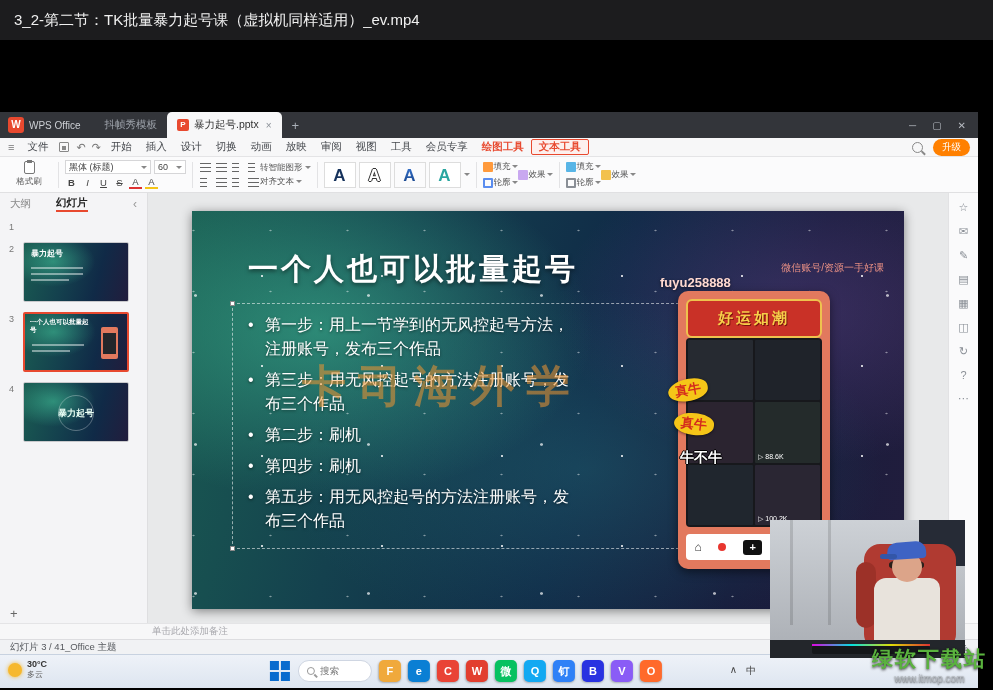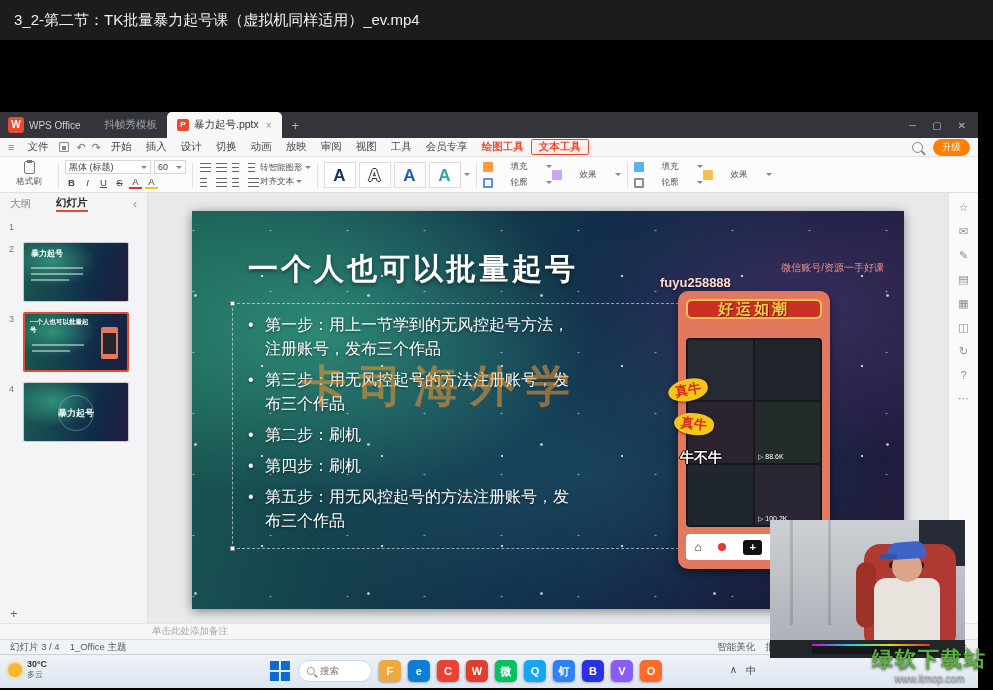--- a/index.html
+++ b/index.html
@@ -71,21 +71,21 @@
                 box-shadow:0 4px 0 #666, 0 8px 0 #666; }
   .pi.short::before { width:7px; }
   .minibtn { display:flex; align-items:center; gap:2px; font-size:8.5px; color:#555; }
   .wa { display:flex; align-items:center; gap:3px; }
   .wabox { width:32px; height:26px; background:#fff; border:1px solid #ddd; text-align:center; line-height:26px;
            font-size:17px; font-weight:800; }
   .wa1 { color:#16325c; }
   .wa2 { color:#fff; text-shadow:0 0 1px #333,1px 0 #333,-1px 0 #333,0 1px #333,0 -1px #333; }
   .wa3 { background-image:linear-gradient(#3d7fe0,#123a7a); -webkit-background-clip:text; background-clip:text; color:transparent; }
   .wa4 { color:#2aa6a0; }
-  .srow { display:flex; align-items:center; gap:18px; font-size:8.5px; color:#555; height:14px; }
+  .srow { display:flex; align-items:center; gap:1px; font-size:8.5px; color:#555; height:14px; }
   .ic { width:10px; height:10px; border-radius:1px; }
   .fillic { background:#ff9a3c; } .outlic { border:2px solid #5b8def; }
   .effic { background:#c9a8f0; } .fillic2 { background:#58b5e6; } .outlic2 { border:2px solid #8a8f96; }
   .effic2 { background:#f2c14e; }
 
   
   .workspace { position:absolute; left:0; top:81px; width:978px; height:430px; }
   .spanel { position:absolute; left:0; top:0; width:148px; height:430px; background:#f4f4f6; border-right:1px solid #dedee0; }
   .ptabs { display:flex; align-items:center; height:22px; font-size:10.5px; color:#888; padding:0 10px; gap:25px; }
   .ptab-active { color:#222; font-weight:700; border-bottom:2px solid #e8492f; }
@@ -133,21 +133,21 @@
   .bullet::before { content:"•"; position:absolute; left:0; top:0; }
   .owm { position:absolute; left:110px; top:146px; font-size:44px; font-weight:700; letter-spacing:12px;
          color:rgba(240,150,50,.55); white-space:nowrap; }
   .corner1 { position:absolute; right:20px; top:50px; font-size:10px; color:#ff9c8a; opacity:.9; }
   .corner2 { position:absolute; left:468px; top:64px; font-size:13px; font-weight:700; color:#ffd9d0;
              text-shadow:0 1px 3px rgba(0,0,0,.6); z-index:6; }
 
   
   .phone { position:absolute; left:486px; top:80px; width:152px; height:278px; background:#e2795e; border-radius:10px;
            box-shadow:0 3px 10px rgba(0,0,0,.5); z-index:4; }
-  .pbanner { position:absolute; left:8px; right:8px; top:8px; height:20px; background:#c93127; border:2px solid #eec24e;
+  .pbanner { position:absolute; left:8px; right:8px; top:8px; height:39px; background:#c93127; border:2px solid #eec24e;
              border-radius:6px; display:flex; align-items:center; justify-content:center; color:#f7cf4a;
              font-size:15px; font-weight:900; letter-spacing:3px; text-shadow:1px 1px 0 #7a130c; }
   .pscreen { position:absolute; left:8px; right:8px; top:47px; bottom:42px; background:#17181c; border-radius:4px;
              display:grid; grid-template-columns:1fr 1fr; gap:2px; padding:2px; overflow:hidden; }
   .ptile { border-radius:1px; position:relative; }
   .pt0 { background:#262a31; } .pt1 { background:#1f232a; } .pt2 { background:#2b2430; }
   .pt3 { background:#242b2b; } .pt4 { background:#20262e; } .pt5 { background:#2a2633; }
   .pstat { position:absolute; left:3px; bottom:2px; color:#fff; font-size:7px; }
   .burst { position:absolute; background:#f5c518; color:#d42a1d; font-weight:900; font-size:13px;
            padding:2px 7px; border-radius:55% 45% 50% 50%; box-shadow:0 1px 3px rgba(0,0,0,.5); z-index:5; }
@@ -161,21 +161,21 @@
   .ndot { width:8px; height:8px; border-radius:50%; background:#e8362f; }
   .nplus { width:19px; height:15px; background:#111; border-radius:3px; color:#fff; font-size:11px; font-weight:700;
            text-align:center; line-height:15px; }
   .nbar { width:10px; height:8px; border:1.5px solid #777; border-radius:2px; }
   .ndot2 { width:8px; height:8px; border-radius:50%; border:1.5px solid #777; }
 
   
   .notes { position:absolute; left:0; top:511px; width:978px; height:16px; background:#f7f7f8; border-top:1px solid #e4e4e6;
            font-size:9.5px; color:#a8a8ad; display:flex; align-items:center; padding-left:152px; }
   .status { position:absolute; left:0; top:527px; width:978px; height:15px; background:#f1f2f4; border-top:1px solid #dddde0;
-            display:flex; align-items:center; gap:10px; padding:0 10px; font-size:9.5px; color:#55585d; }
+            display:flex; align-items:center; padding:0 10px; font-size:9.5px; color:#55585d; }
   .stspacer { flex:1; }
   .vic { width:9px; height:9px; border:1px solid #9a9ea5; border-radius:1px; }
   .ztrack { width:56px; height:2px; background:#c3c6cb; position:relative; }
   .zknob { position:absolute; left:24px; top:-3px; width:8px; height:8px; border-radius:50%; background:#8f949b; }
   .zbtn { color:#6a6e74; font-size:10px; }
 
   
   .taskbar { position:absolute; left:0; top:542px; width:978px; height:34px;
              background:linear-gradient(#eef2f8,#dde5f0); border-top:1px solid #c8d2e0;padding-left:16px; }
   .weather { position:absolute; left:8px; top:4px; display:flex; align-items:center; gap:5px; }

